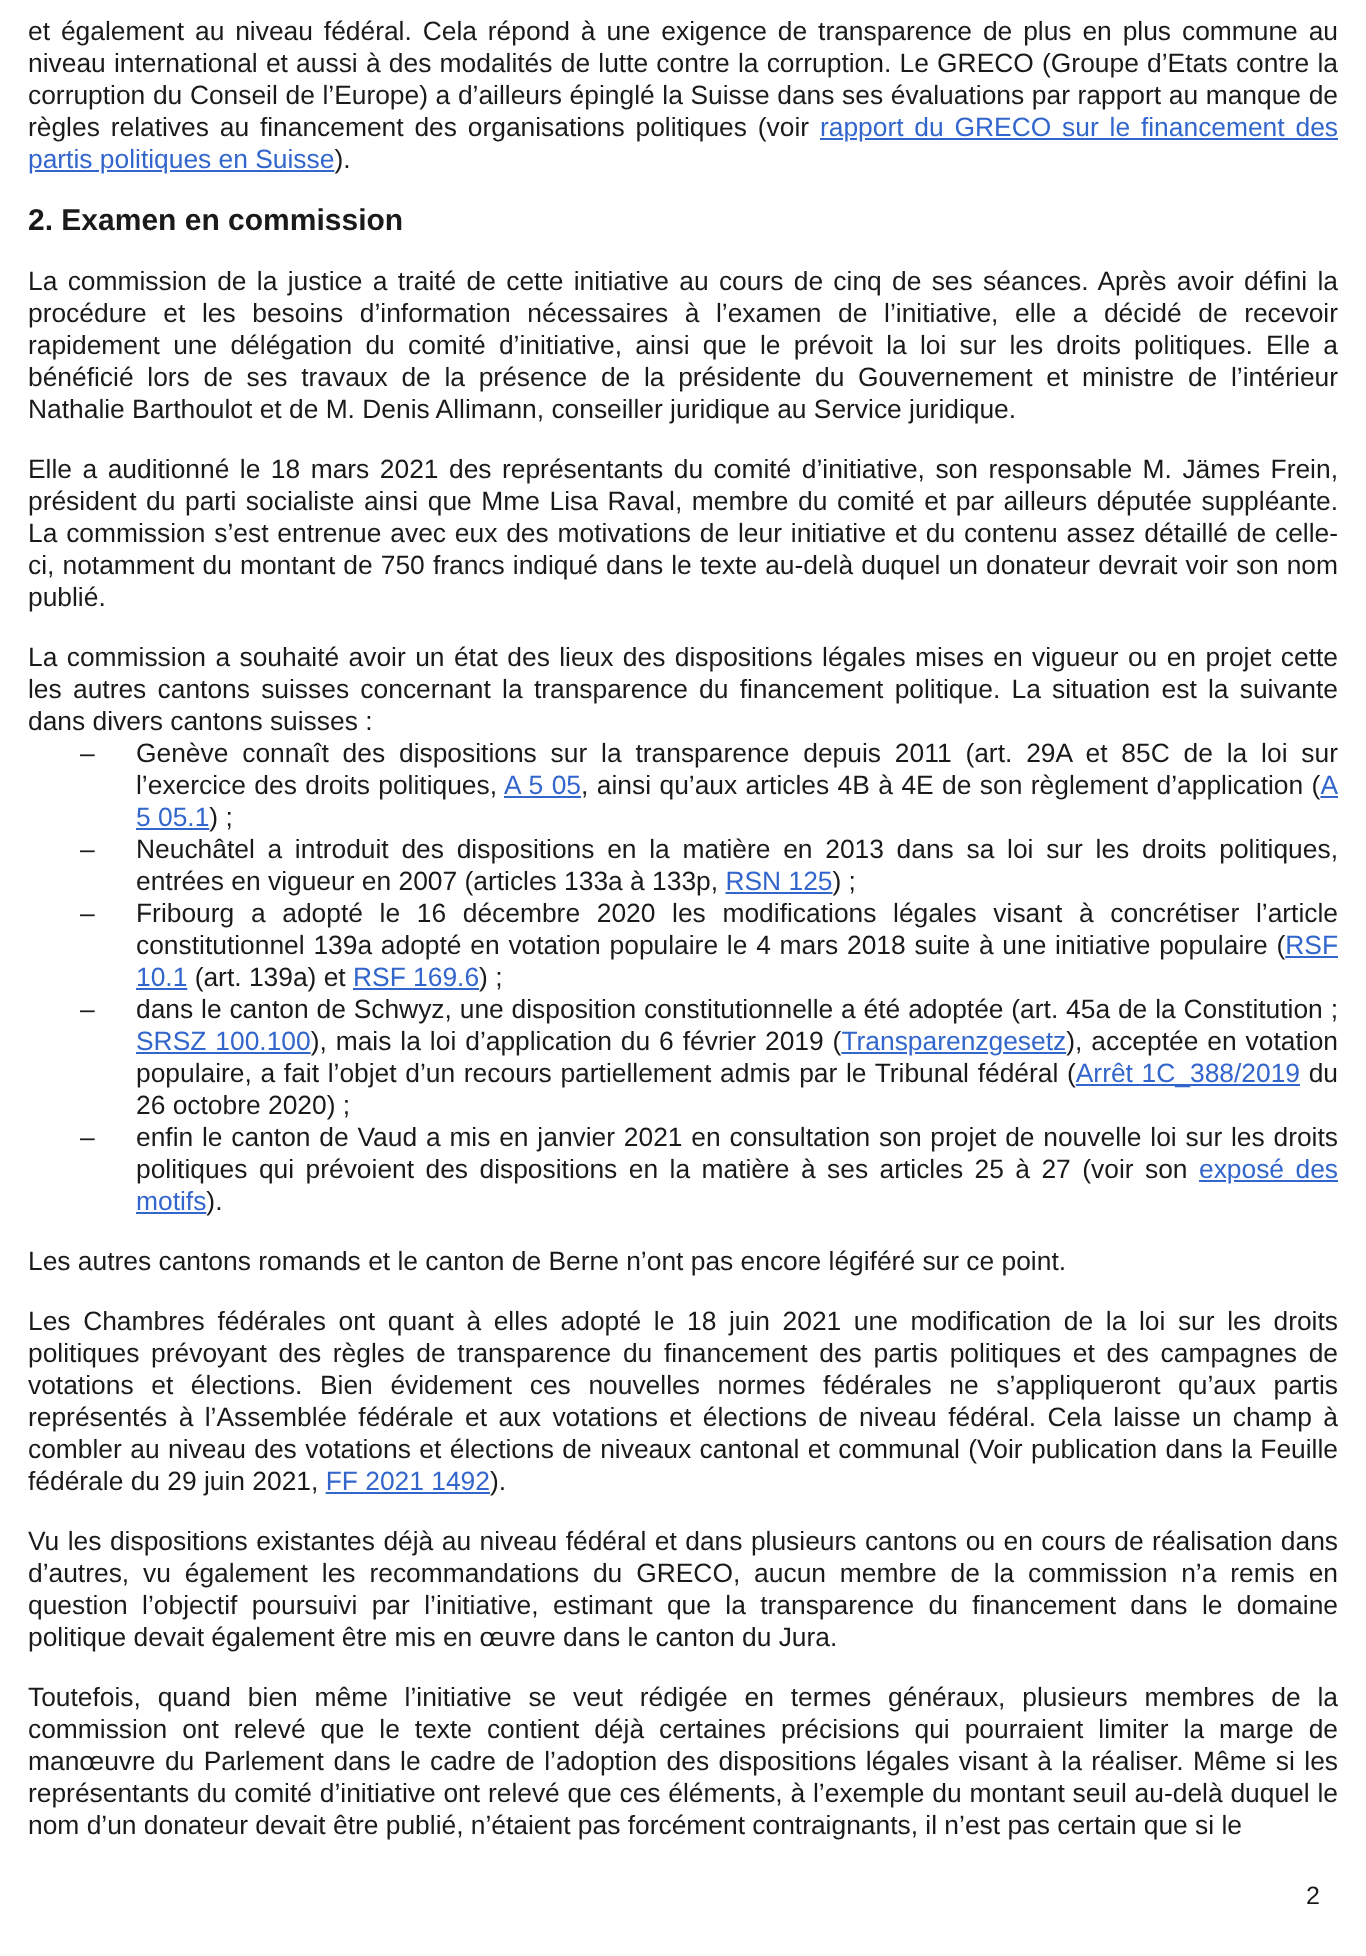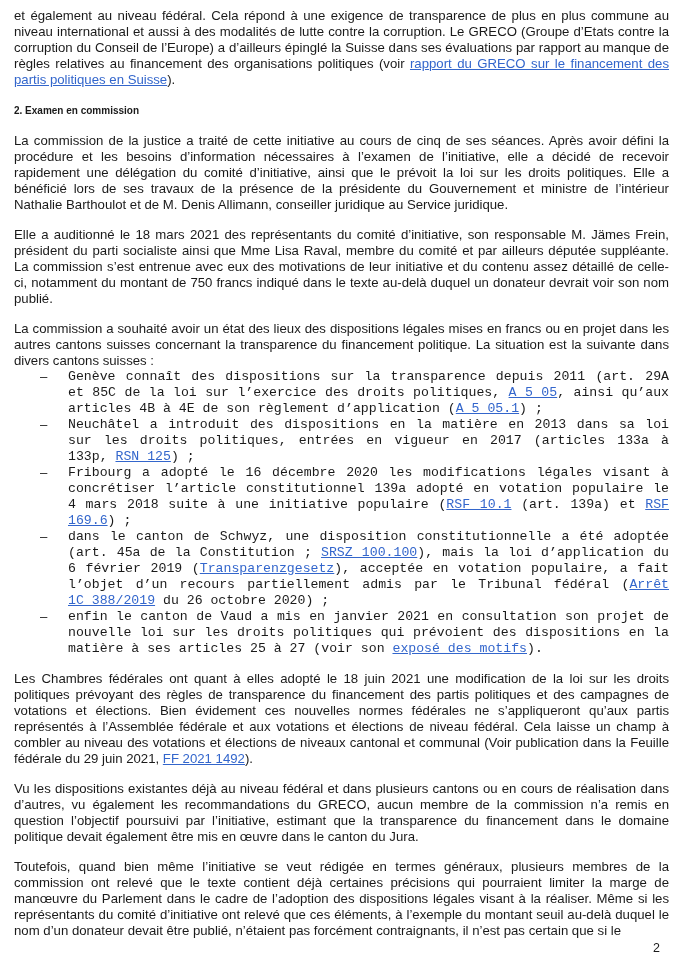--- a/index.html
+++ b/index.html
@@ -29,41 +29,40 @@
     text-align: justify;
   }
   .paragraph.first {
     margin-top: 0;
   }
   .paragraph.tight {
     margin-bottom: 0;
   }
   .heading {
     margin: 15px 0 14px 0;
-    font-size: 10px;
+    font-size: 15px;
     font-weight: bold;
     text-align: left;
   }
   .bullet-list {
     margin: 0;
   }
   .list-item {
     display: flex;
     align-items: flex-start;
   }
   .dash {
     flex: 0 0 auto;
     width: 28px;
     padding-left: 26px;
     box-sizing: content-box;
   }
   .li-text {
     flex: 1 1 auto;
     text-align: justify;
-    font-family: Liberation Mono, monospace;
   }
   a.doc-link {
     color: #3366cc;
     text-decoration: underline;
     cursor: pointer;
   }
   .page-number {
     position: absolute;
     top: 940px;
     right: 23px;
@@ -73,41 +72,42 @@
 </style>
 </head>
 <body>
 
 <div class="page">
   <main>
       <p class="paragraph first"><span>et également au niveau fédéral. Cela répond à une exigence de transparence de plus en plus commune au niveau international et aussi à des modalités de lutte contre la corruption. Le GRECO (Groupe d’Etats contre la corruption du Conseil de l’Europe) a d’ailleurs épinglé la Suisse dans ses évaluations par rapport au manque de règles relatives au financement des organisations politiques (voir </span><a class="doc-link" href="#">rapport du GRECO sur le financement des partis politiques en Suisse</a><span>).</span></p>
       <h2 class="heading"><span>2. Examen en commission</span></h2>
       <p class="paragraph"><span>La commission de la justice a traité de cette initiative au cours de cinq de ses séances. Après avoir défini la procédure et les besoins d’information nécessaires à l’examen de l’initiative, elle a décidé de recevoir rapidement une délégation du comité d’initiative, ainsi que le prévoit la loi sur les droits politiques. Elle a bénéficié lors de ses travaux de la présence de la présidente du Gouvernement et ministre de l’intérieur Nathalie Barthoulot et de M. Denis Allimann, conseiller juridique au Service juridique.</span></p>
       <p class="paragraph"><span>Elle a auditionné le 18 mars 2021 des représentants du comité d’initiative, son responsable M. Jämes Frein, président du parti socialiste ainsi que Mme Lisa Raval, membre du comité et par ailleurs députée suppléante. La commission s’est entrenue avec eux des motivations de leur initiative et du contenu assez détaillé de celle-ci, notamment du montant de 750 francs indiqué dans le texte au-delà duquel un donateur devrait voir son nom publié.</span></p>
-      <p class="paragraph tight"><span>La commission a souhaité avoir un état des lieux des dispositions légales mises en francs ou en projet dans les autres cantons suisses concernant la transparence du financement politique. La situation est la suivante dans divers cantons suisses :</span></p>
+      <p class="paragraph tight"><span>La commission a souhaité avoir un état des lieux des dispositions légales mises en vigueur ou en projet cette les autres cantons suisses concernant la transparence du financement politique. La situation est la suivante dans divers cantons suisses :</span></p>
       <div class="bullet-list">
         <div class="list-item">
           <span class="dash">–</span>
           <span class="li-text"><span>Genève connaît des dispositions sur la transparence depuis 2011 (art. 29A et 85C de la loi sur l’exercice des droits politiques, </span><a class="doc-link" href="#">A 5 05</a><span>, ainsi qu’aux articles 4B à 4E de son règlement d’application (</span><a class="doc-link" href="#">A 5 05.1</a><span>) ;</span></span>
         </div>
         <div class="list-item">
           <span class="dash">–</span>
-          <span class="li-text"><span>Neuchâtel  a introduit des dispositions en la matière en 2013 dans sa loi sur les droits politiques, entrées en vigueur en 2017 (articles 133a à 133p, </span><a class="doc-link" href="#">RSN 125</a><span>) ;</span></span>
+          <span class="li-text"><span>Neuchâtel  a introduit des dispositions en la matière en 2013 dans sa loi sur les droits politiques, entrées en vigueur en 2007 (articles 133a à 133p, </span><a class="doc-link" href="#">RSN 125</a><span>) ;</span></span>
         </div>
         <div class="list-item">
           <span class="dash">–</span>
           <span class="li-text"><span>Fribourg a adopté le 16 décembre 2020 les modifications légales visant à concrétiser l’article constitutionnel 139a adopté en votation populaire le 4 mars 2018 suite à une initiative populaire (</span><a class="doc-link" href="#">RSF 10.1</a><span> (art. 139a) et </span><a class="doc-link" href="#">RSF 169.6</a><span>) ;</span></span>
         </div>
         <div class="list-item">
           <span class="dash">–</span>
           <span class="li-text"><span>dans le canton de Schwyz, une disposition constitutionnelle a été adoptée (art. 45a de la Constitution ; </span><a class="doc-link" href="#">SRSZ 100.100</a><span>), mais la loi d’application du 6 février 2019 (</span><a class="doc-link" href="#">Transparenzgesetz</a><span>), acceptée en votation populaire, a fait l’objet d’un recours partiellement admis par le Tribunal fédéral (</span><a class="doc-link" href="#">Arrêt 1C_388/2019</a><span> du 26 octobre 2020) ;</span></span>
         </div>
         <div class="list-item">
           <span class="dash">–</span>
           <span class="li-text"><span>enfin le canton de Vaud a mis en janvier 2021 en consultation son projet de nouvelle loi sur les droits politiques qui prévoient des dispositions en la matière à ses articles 25 à 27 (voir son </span><a class="doc-link" href="#">exposé des motifs</a><span>).</span></span>
         </div>
       </div>
+      <p class="paragraph"><span>Les autres cantons romands et le canton de Berne n’ont pas encore légiféré sur ce point.</span></p>
       <p class="paragraph"><span>Les Chambres fédérales ont quant à elles adopté le 18 juin 2021 une modification de la loi sur les droits politiques prévoyant des règles de transparence du financement des partis politiques et des campagnes de votations et élections. Bien évidement ces nouvelles normes fédérales ne s’appliqueront qu’aux partis représentés à l’Assemblée fédérale et aux votations et élections de niveau fédéral. Cela laisse un champ à combler au niveau des votations et élections de niveaux cantonal et communal (Voir publication dans la Feuille fédérale du 29 juin 2021, </span><a class="doc-link" href="#">FF 2021 1492</a><span>).</span></p>
       <p class="paragraph"><span>Vu les dispositions existantes déjà au niveau fédéral et dans plusieurs cantons ou en cours de réalisation dans d’autres, vu également les recommandations du GRECO, aucun membre de la commission n’a remis en question l’objectif poursuivi par l’initiative, estimant que la transparence du financement dans le domaine politique devait également être mis en œuvre dans le canton du Jura.</span></p>
       <p class="paragraph"><span>Toutefois, quand bien même l’initiative se veut rédigée en termes généraux, plusieurs membres de la commission ont relevé que le texte contient déjà certaines précisions qui pourraient limiter la marge de manœuvre du Parlement dans le cadre de l’adoption des dispositions légales visant à la réaliser. Même si les représentants du comité d’initiative ont relevé que ces éléments, à l’exemple du montant seuil au-delà duquel le nom d’un donateur devait être publié, n’étaient pas forcément contraignants, il n’est pas certain que si le</span></p>
     </main>
   <div class="page-number">2</div>
 </div>
 
 </body></html>

